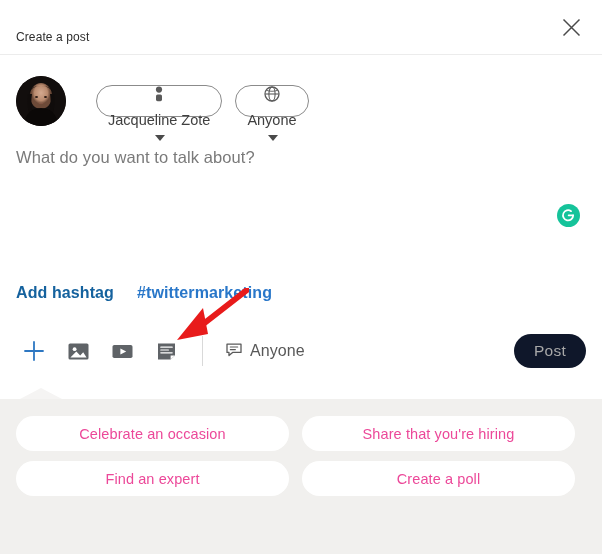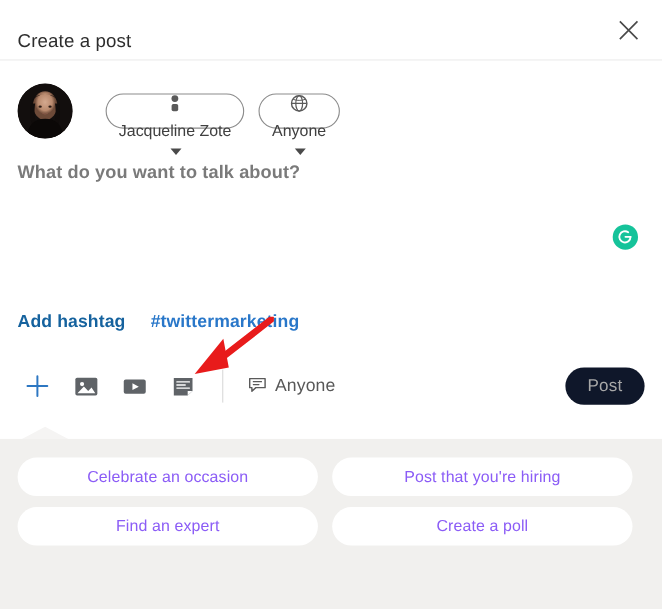--- a/index.html
+++ b/index.html
@@ -29,21 +29,21 @@
   .header {
     position: relative;
     height: 55px;
     border-bottom: 1px solid #ececec;
     display: flex;
     align-items: center;
     padding: 0 16px;
   }
 
   .dialog-title {
-    font-size: 17px;
+    font-size: 12px;
     font-weight: 400;
     color: #2d2d2d;
     letter-spacing: 0.1px;
     line-height: 1;
     margin-top: 20px;
   }
 
   .close-btn {
     position: absolute;
     right: 12px;
@@ -104,21 +104,20 @@
     border-right: 5px solid transparent;
     border-top: 6px solid #4a4a4a;
     margin-left: 2px;
   }
 
   
   .editor {
     position: relative;
     padding: 16px 16px 0 16px;
     min-height: 120px;
-    font-weight: bold;
   }
   .placeholder {
     font-size: 16.5px;
     color: #7a7a7a;
     line-height: 1.3;
     letter-spacing: 0.1px;
   }
   .grammarly {
     position: absolute;
     right: 21px;
@@ -253,21 +252,21 @@
     flex-wrap: wrap;
     gap: 10px 13px;
   }
   .suggest-btn {
     flex: 0 0 auto;
     width: 273px;
     height: 35px;
     border-radius: 18px;
     border: none;
     background: #ffffff;
-    color: #8b5cf6;
+    color: #ec4899;
     font-size: 14.5px;
     font-family: "Liberation Sans", sans-serif;
     cursor: pointer;
     letter-spacing: 0.1px;
     display: flex;
     align-items: center;
     justify-content: center;
   }
 </style>
 </head>
@@ -421,19 +420,19 @@
         <path d="M14 52 L40 20 L45 46 Z" fill="#e81b1b"></path>
       </svg>
     </div>
 
   </div>
 
   <div class="suggest-panel">
     <div class="panel-notch"></div>
     <div class="suggest-grid">
       <button class="suggest-btn">Celebrate an occasion</button>
-      <button class="suggest-btn">Post that you're hiring</button>
+      <button class="suggest-btn">Share that you're hiring</button>
       <button class="suggest-btn">Find an expert</button>
       <button class="suggest-btn">Create a poll</button>
     </div>
   </div>
 
 </div>
 
 </body></html>

